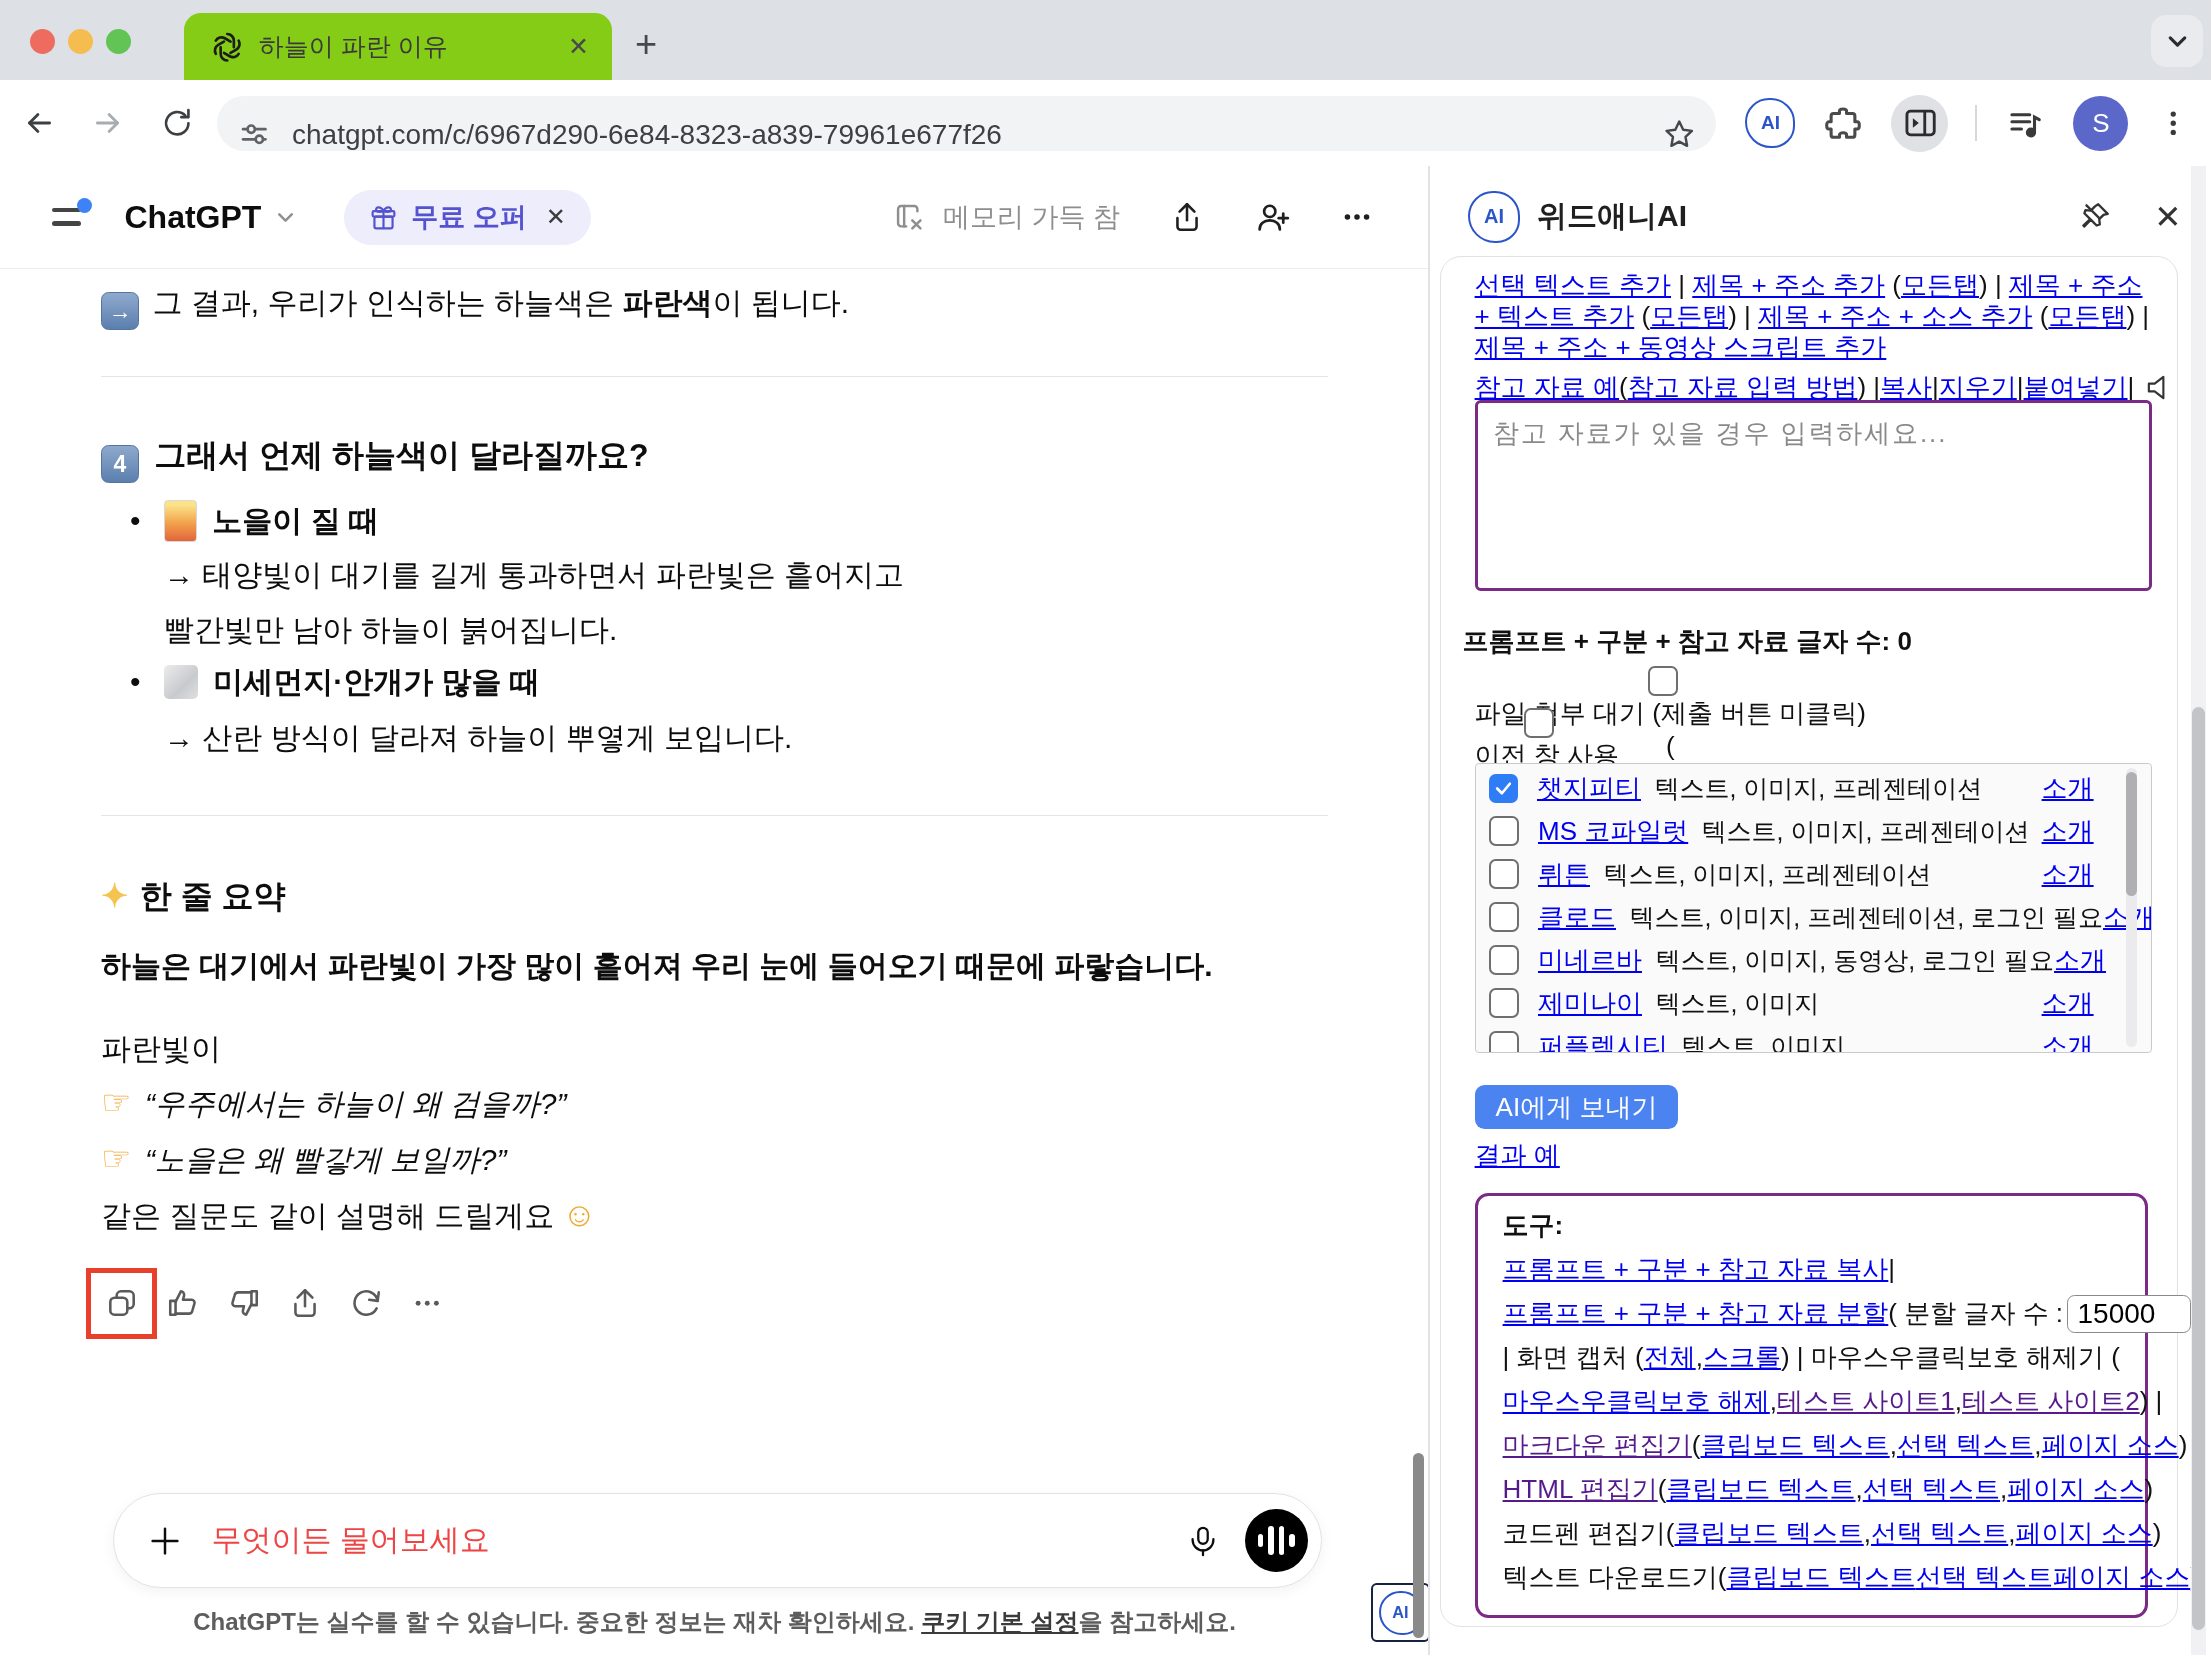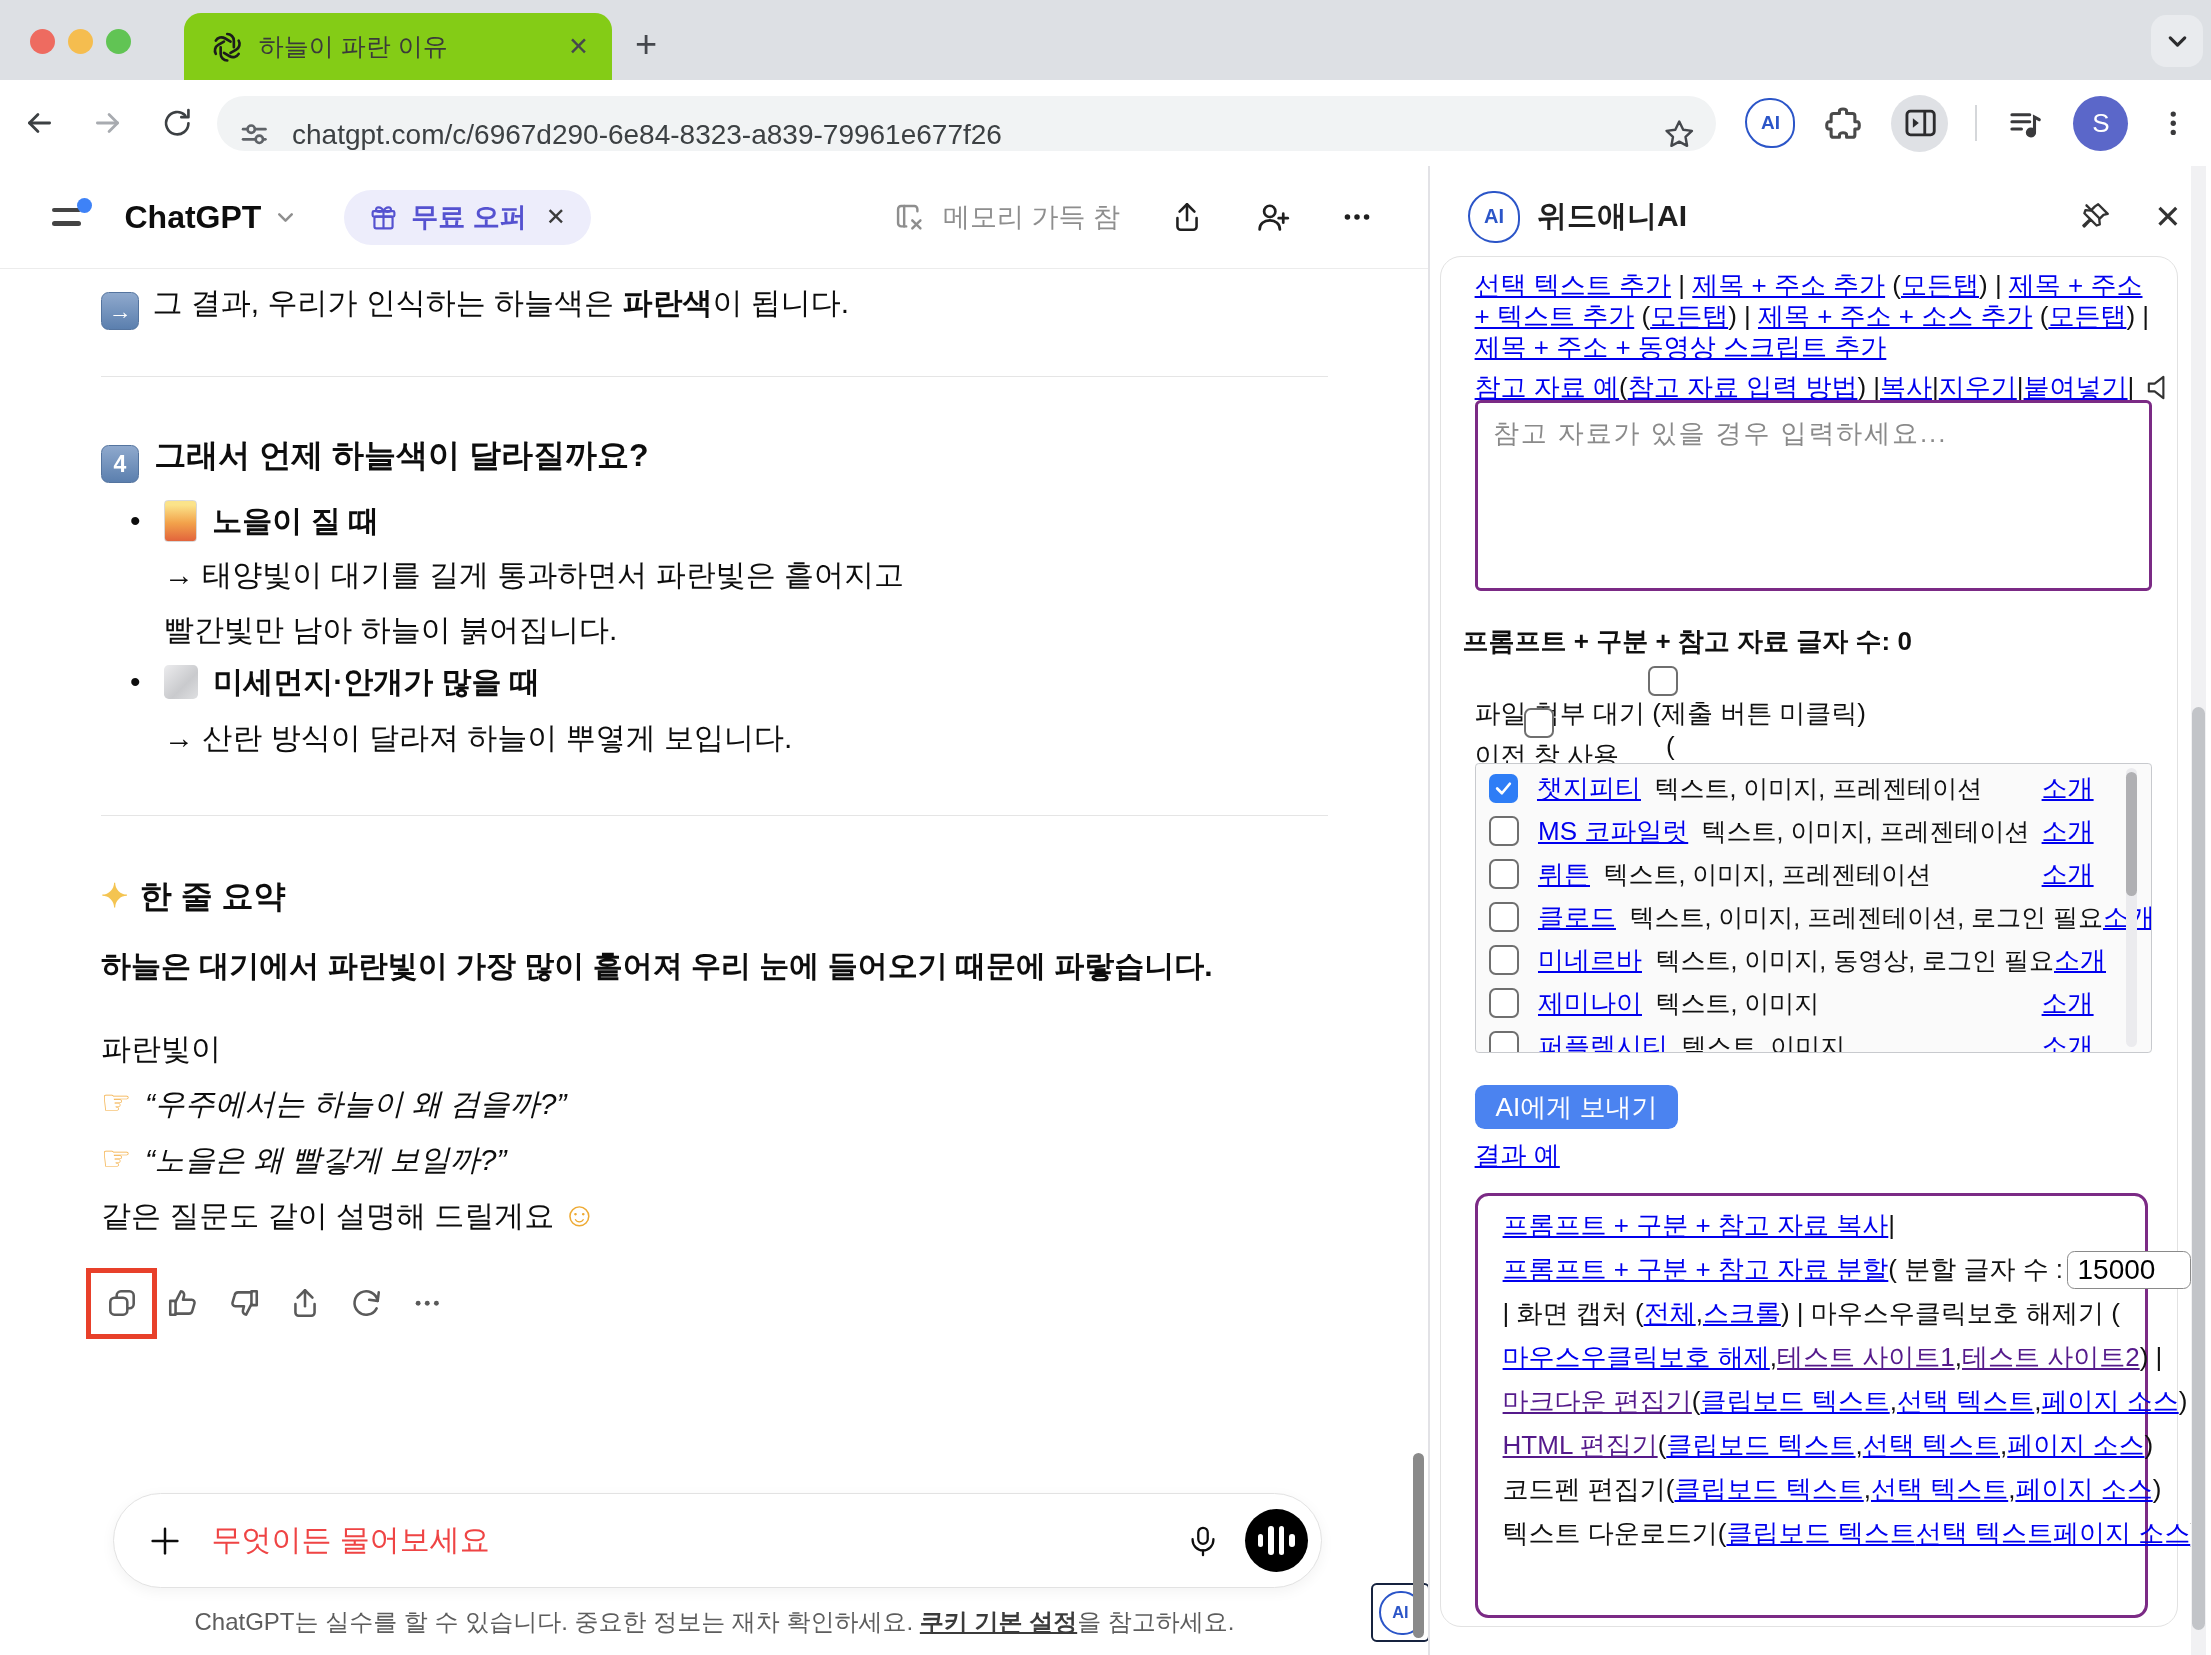--- a/index.html
+++ b/index.html
@@ -73,21 +73,21 @@
   .act{width:42px;height:42px;display:flex;align-items:center;justify-content:center;margin-right:19px;}
   #copy-wrap{position:relative;margin-right:19px;width:42px;height:42px;display:flex;align-items:center;justify-content:center;}
   #annotation{position:absolute;left:-15.3px;top:-14.3px;width:61px;height:61px;border:5.7px solid #e8402a;}
   
   #composer{position:absolute;left:113px;top:1327px;width:1207px;height:93px;border:1.9px solid #e2e2e2;border-radius:48px;background:#fff;box-shadow:0 3.8px 13.4px rgba(0,0,0,.05);display:flex;align-items:center;}
   #composer .plus{margin-left:32.5px;}
   #composer .ph{margin-left:29px;font-size:30px;color:#ef4444;flex:1;}
   #composer .mic{margin-right:25px;}
   #voice-btn{width:63px;height:63px;border-radius:50%;background:#000;display:flex;align-items:center;justify-content:center;margin-right:13.4px;gap:4.8px;}
   #voice-btn i{display:block;width:5.7px;border-radius:2.9px;background:#fff;}
-  #footer{position:absolute;left:101px;top:1440px;width:1227px;text-align:center;font-size:24px;color:#5d5d5d;}
+  #footer{position:absolute;left:101px;top:1440px;width:1227px;text-align:center;font-size:24px;color:#5d5d5d;font-weight:bold;}
   #footer b{text-decoration:underline;color:#3b3b3b;}
   #ai-fab{position:absolute;left:1371px;top:1417px;width:55px;height:55px;border:2.9px solid #16233f;border-radius:5.7px;background:#fff;display:flex;align-items:center;justify-content:center;}
   #page-scroll{position:absolute;left:1413px;top:1287px;width:10.5px;height:185px;border-radius:5.7px;background:#8a8a8a;}
   #page-divider{position:absolute;left:1428px;top:166px;width:1.9px;height:1489px;background:#e2e2e6;}
   
   #panel{position:absolute;left:1430px;top:166px;width:782px;height:1489px;background:#fff;}
   #panel-header{position:absolute;left:38px;top:17px;right:19px;height:67px;display:flex;align-items:center;}
   #panel-title{margin-left:17px;font-size:30px;font-weight:700;color:#1f1f1f;}
   #panel-hbtns{margin-left:auto;display:flex;align-items:center;}
   #unpin{margin-right:42px;}
@@ -512,20 +512,23 @@
       </div>
       <div id="svc-scroll-track"></div>
       <div id="svc-scroll-thumb"></div>
     </div>
 
     <button id="send-btn">AI에게 보내기</button>
     <div id="resultrow"><span class="lk">결과 예</span></div>
 
     <div id="toolsbox">
       <div class="tline">
+          <b class="tx">도구:</b>
+        </div>
+      <div class="tline">
         <span class="lk">프롬프트 + 구분 + 참고 자료 복사</span>
           <span class="tx"> |</span>
       </div>
       <div class="tline">
         <span class="lk">프롬프트 + 구분 + 참고 자료 분할</span>
           <span class="tx"> ( 분할 글자 수 : </span>
           <input class="num" value="15000" style="">
           <span class="tx"> )</span>
       </div>
       <div class="tline">

